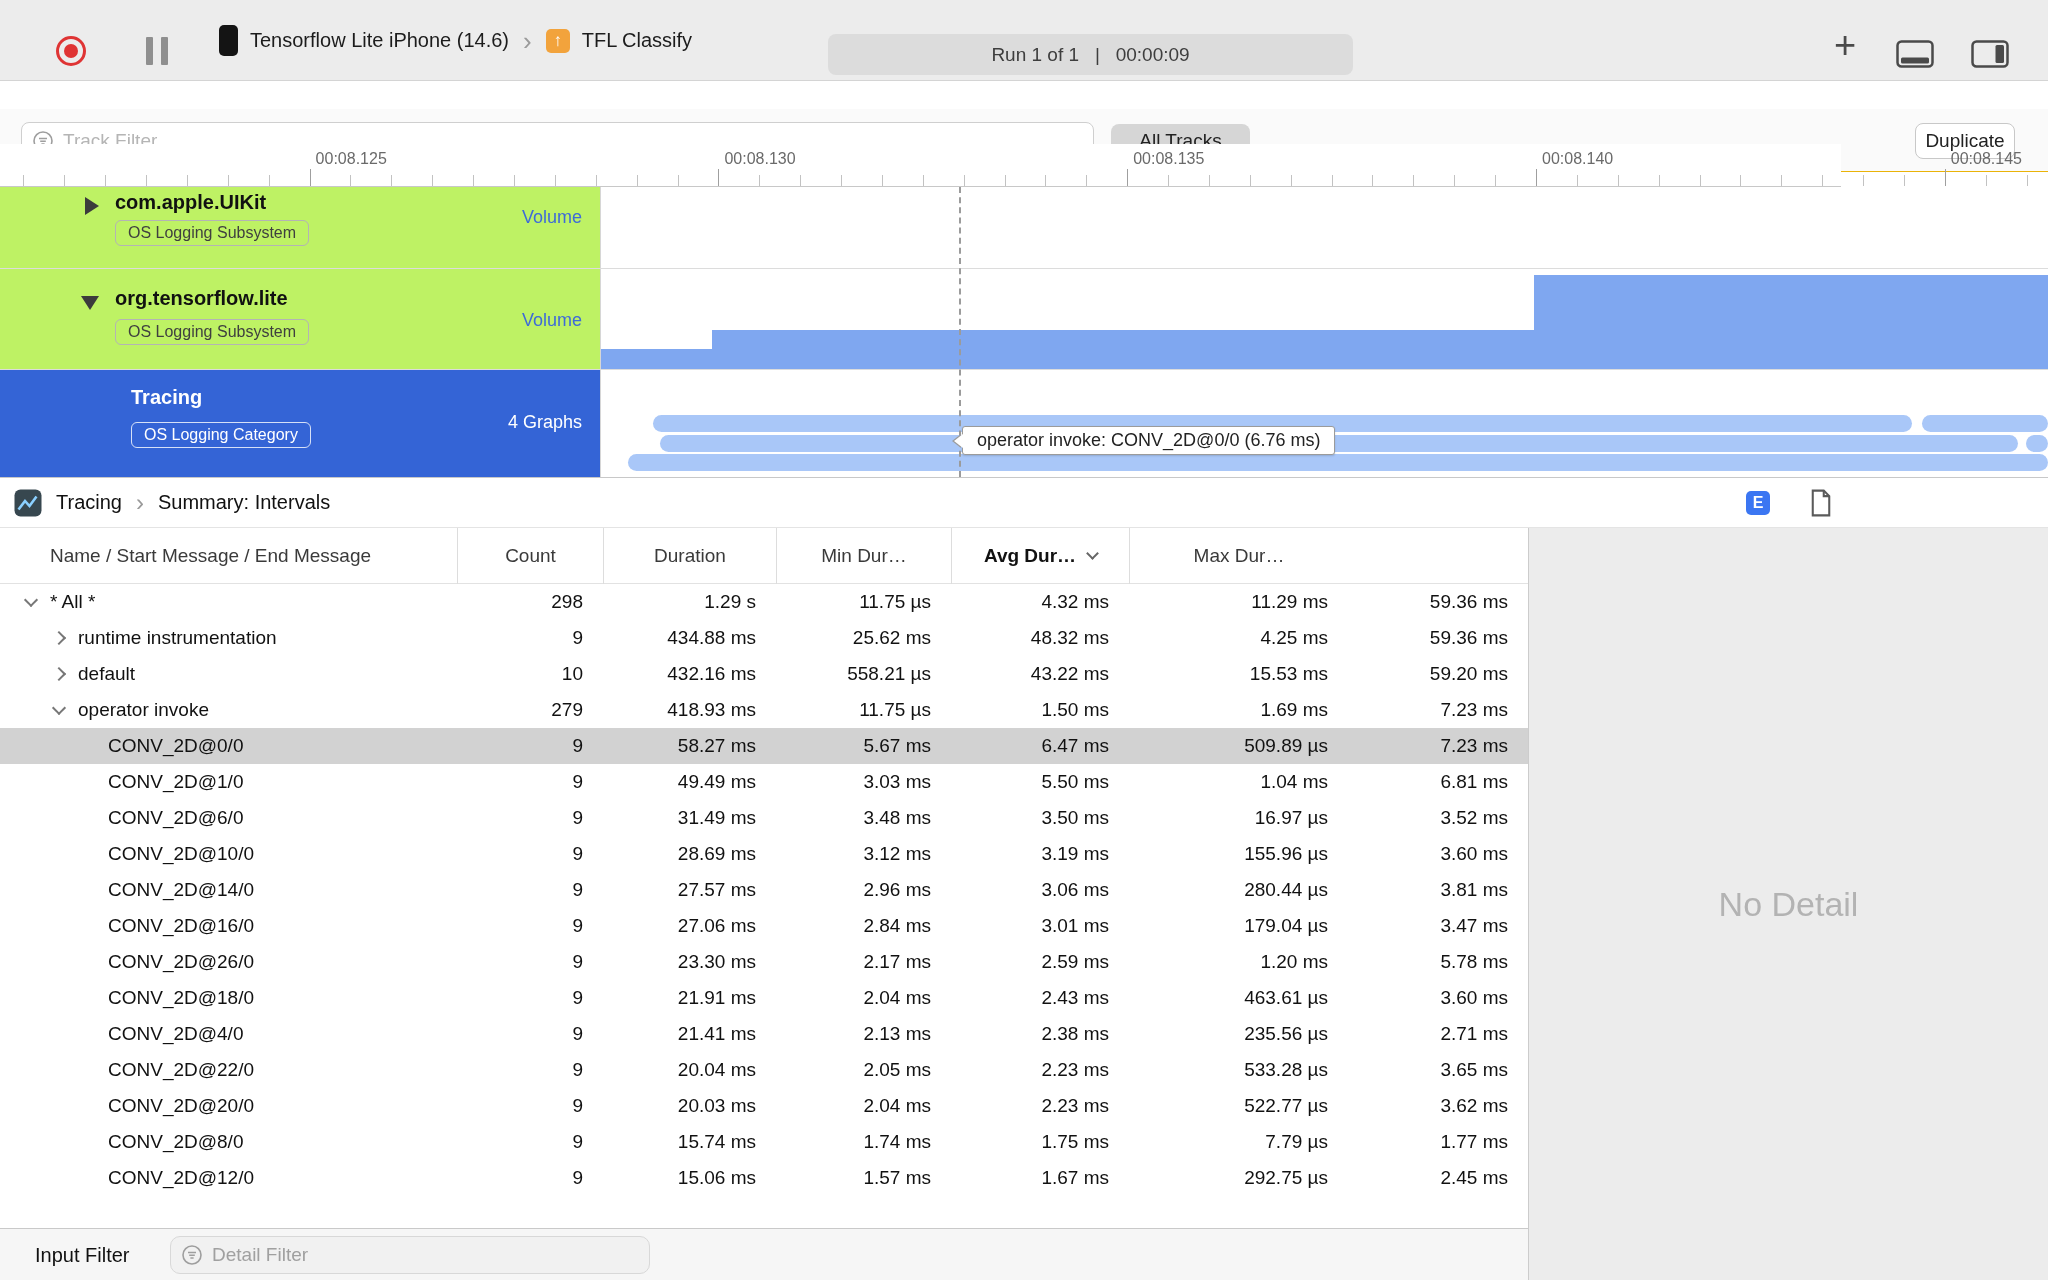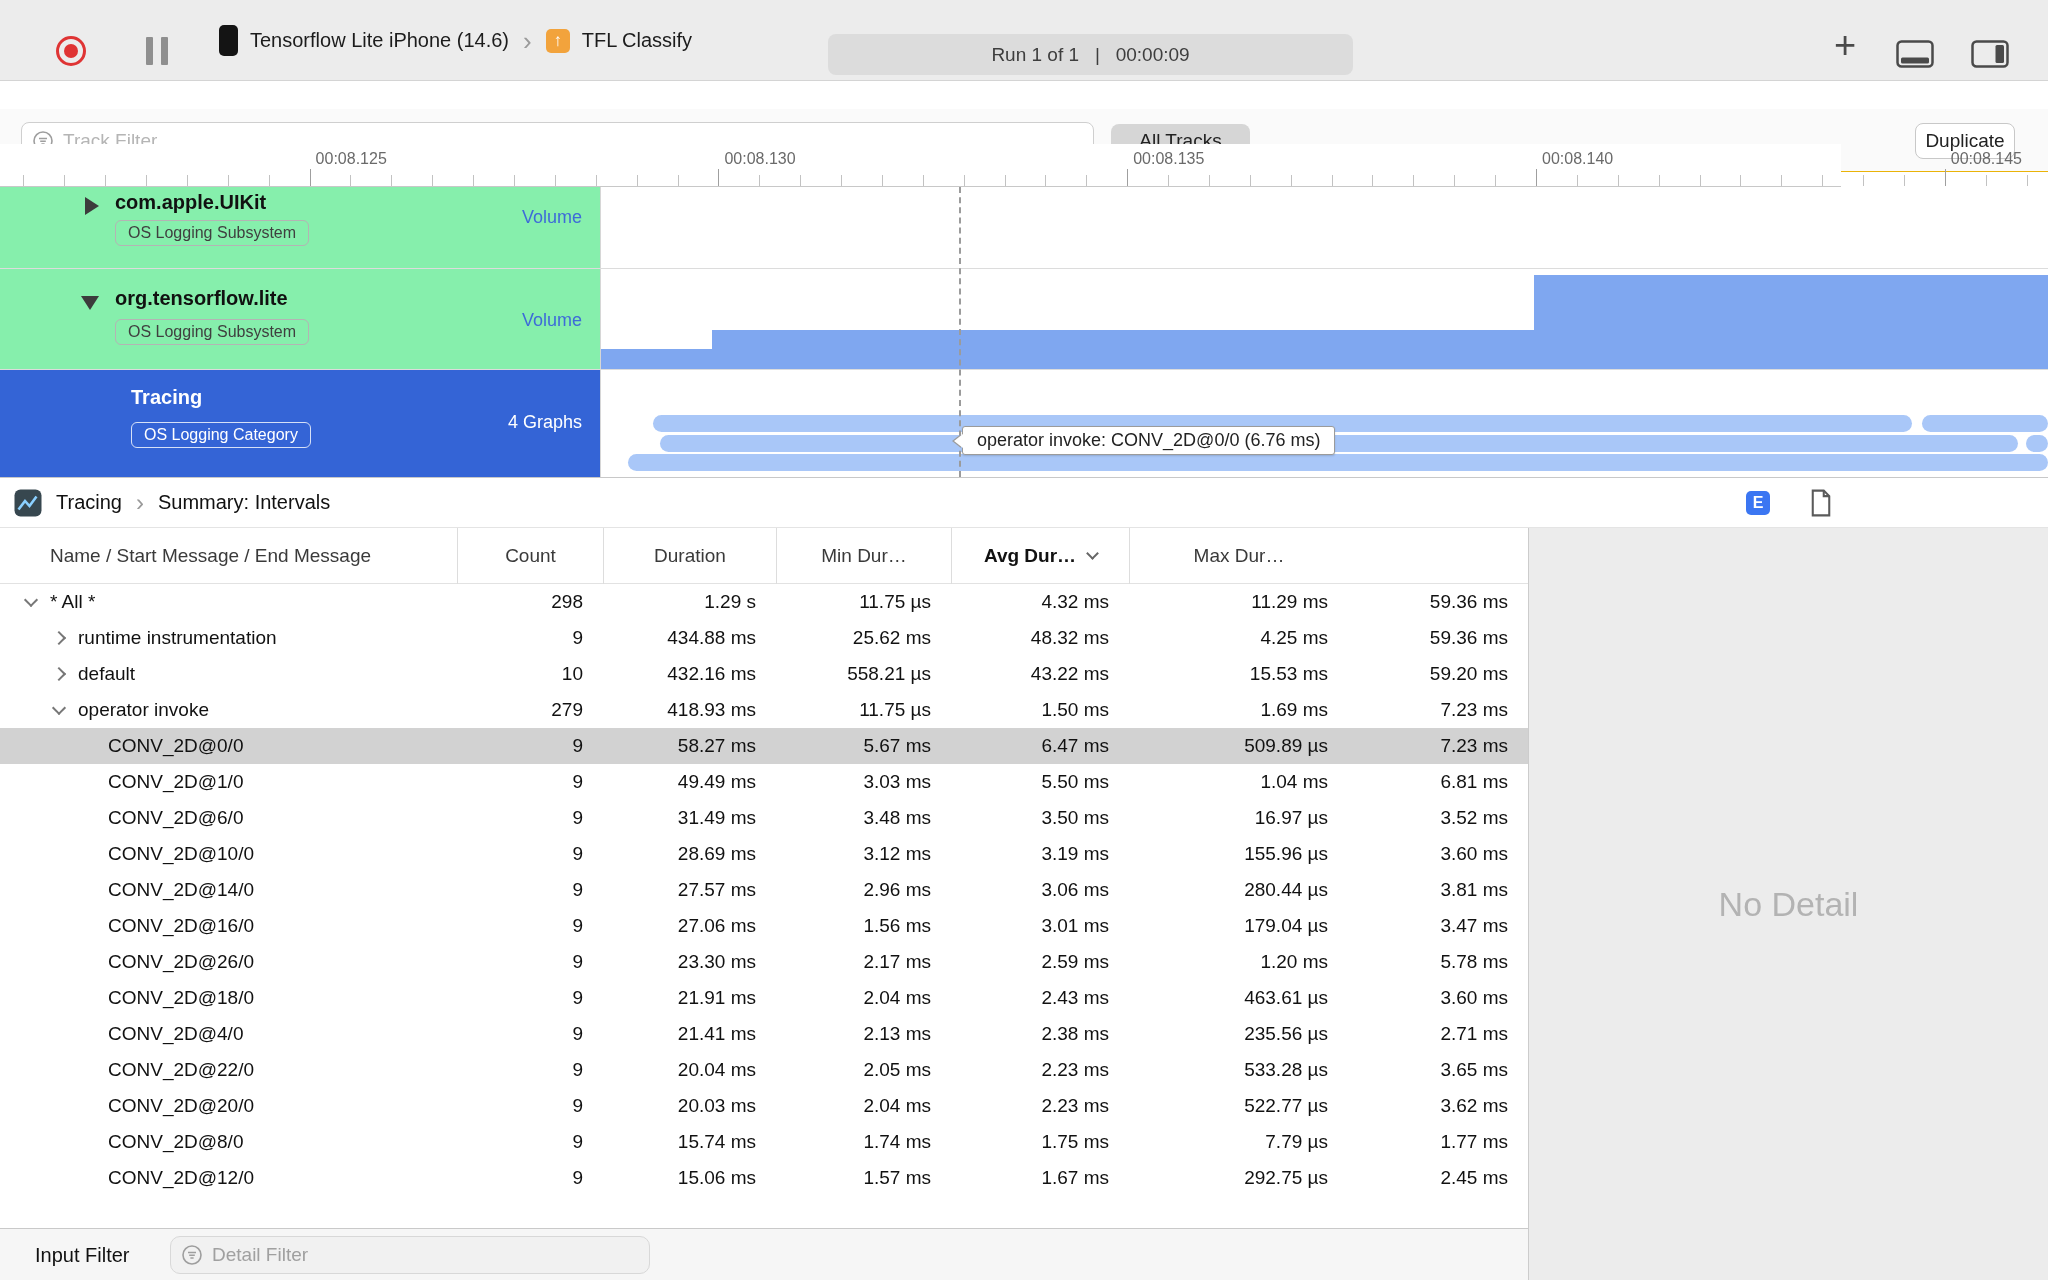--- a/index.html
+++ b/index.html
@@ -35,21 +35,21 @@
   .tick { position:absolute; bottom:0; width:1px; height:11px; background:#c2c2c2; }
   .tick.major { height:17px; background:#9f9f9f; }
   .rlabel { position:absolute; top:6px; font-size:16px; color:#6a6a6a; white-space:nowrap; }
 
   
   .tracks { position:absolute; left:0; top:187px; width:2048px; height:290px; background:#fff; }
   .track { position:relative; width:2048px; border-bottom:1px solid #dcdcdc; }
   .track.r1 { height:82px; }
   .track.r2 { height:101px; }
   .track.r3 { height:107px; border-bottom:none; }
-  .track-head { position:absolute; left:0; top:0; width:601px; height:100%; border-right:1px solid #d6d6d6; background:#86efac; }
+  .track-head { position:absolute; left:0; top:0; width:601px; height:100%; border-right:1px solid #d6d6d6; background:#bef264; }
   .track-head.selected { background:#3464d6; }
   .tri { position:absolute; width:0; height:0; cursor:pointer; }
   .tri.right { border-left:14px solid #3c3c3c; border-top:9px solid transparent; border-bottom:9px solid transparent; }
   .tri.down { border-top:14px solid #3c3c3c; border-left:9px solid transparent; border-right:9px solid transparent; }
   .track-title { position:absolute; font-size:20px; font-weight:bold; color:#111; white-space:nowrap; }
   .track-head.selected .track-title { color:#fff; }
   .badge { position:absolute; border:1.5px solid #b4b4b4; border-radius:6px; padding:3px 12px; font-size:16px; color:#3f3f3f; white-space:nowrap; }
   .track-head.selected .badge { border-color:rgba(255,255,255,0.8); color:#fff; }
   .track-meta { position:absolute; right:18px; font-size:18px; color:#3e6bd8; }
   .track-head.selected .track-meta { color:#fff; }
@@ -387,21 +387,21 @@
         <div class="tcell num">3.06 ms</div>
         <div class="tcell num">280.44 µs</div>
         <div class="tcell num">3.81 ms</div>
       </div>
       <div class="trow tgrid">
         <div class="tcell namec i2">
           <span>CONV_2D@16/0</span>
         </div>
         <div class="tcell num">9</div>
         <div class="tcell num">27.06 ms</div>
-        <div class="tcell num">1.56 ms</div>
+        <div class="tcell num">2.84 ms</div>
         <div class="tcell num">3.01 ms</div>
         <div class="tcell num">179.04 µs</div>
         <div class="tcell num">3.47 ms</div>
       </div>
       <div class="trow tgrid">
         <div class="tcell namec i2">
           <span>CONV_2D@26/0</span>
         </div>
         <div class="tcell num">9</div>
         <div class="tcell num">23.30 ms</div>

